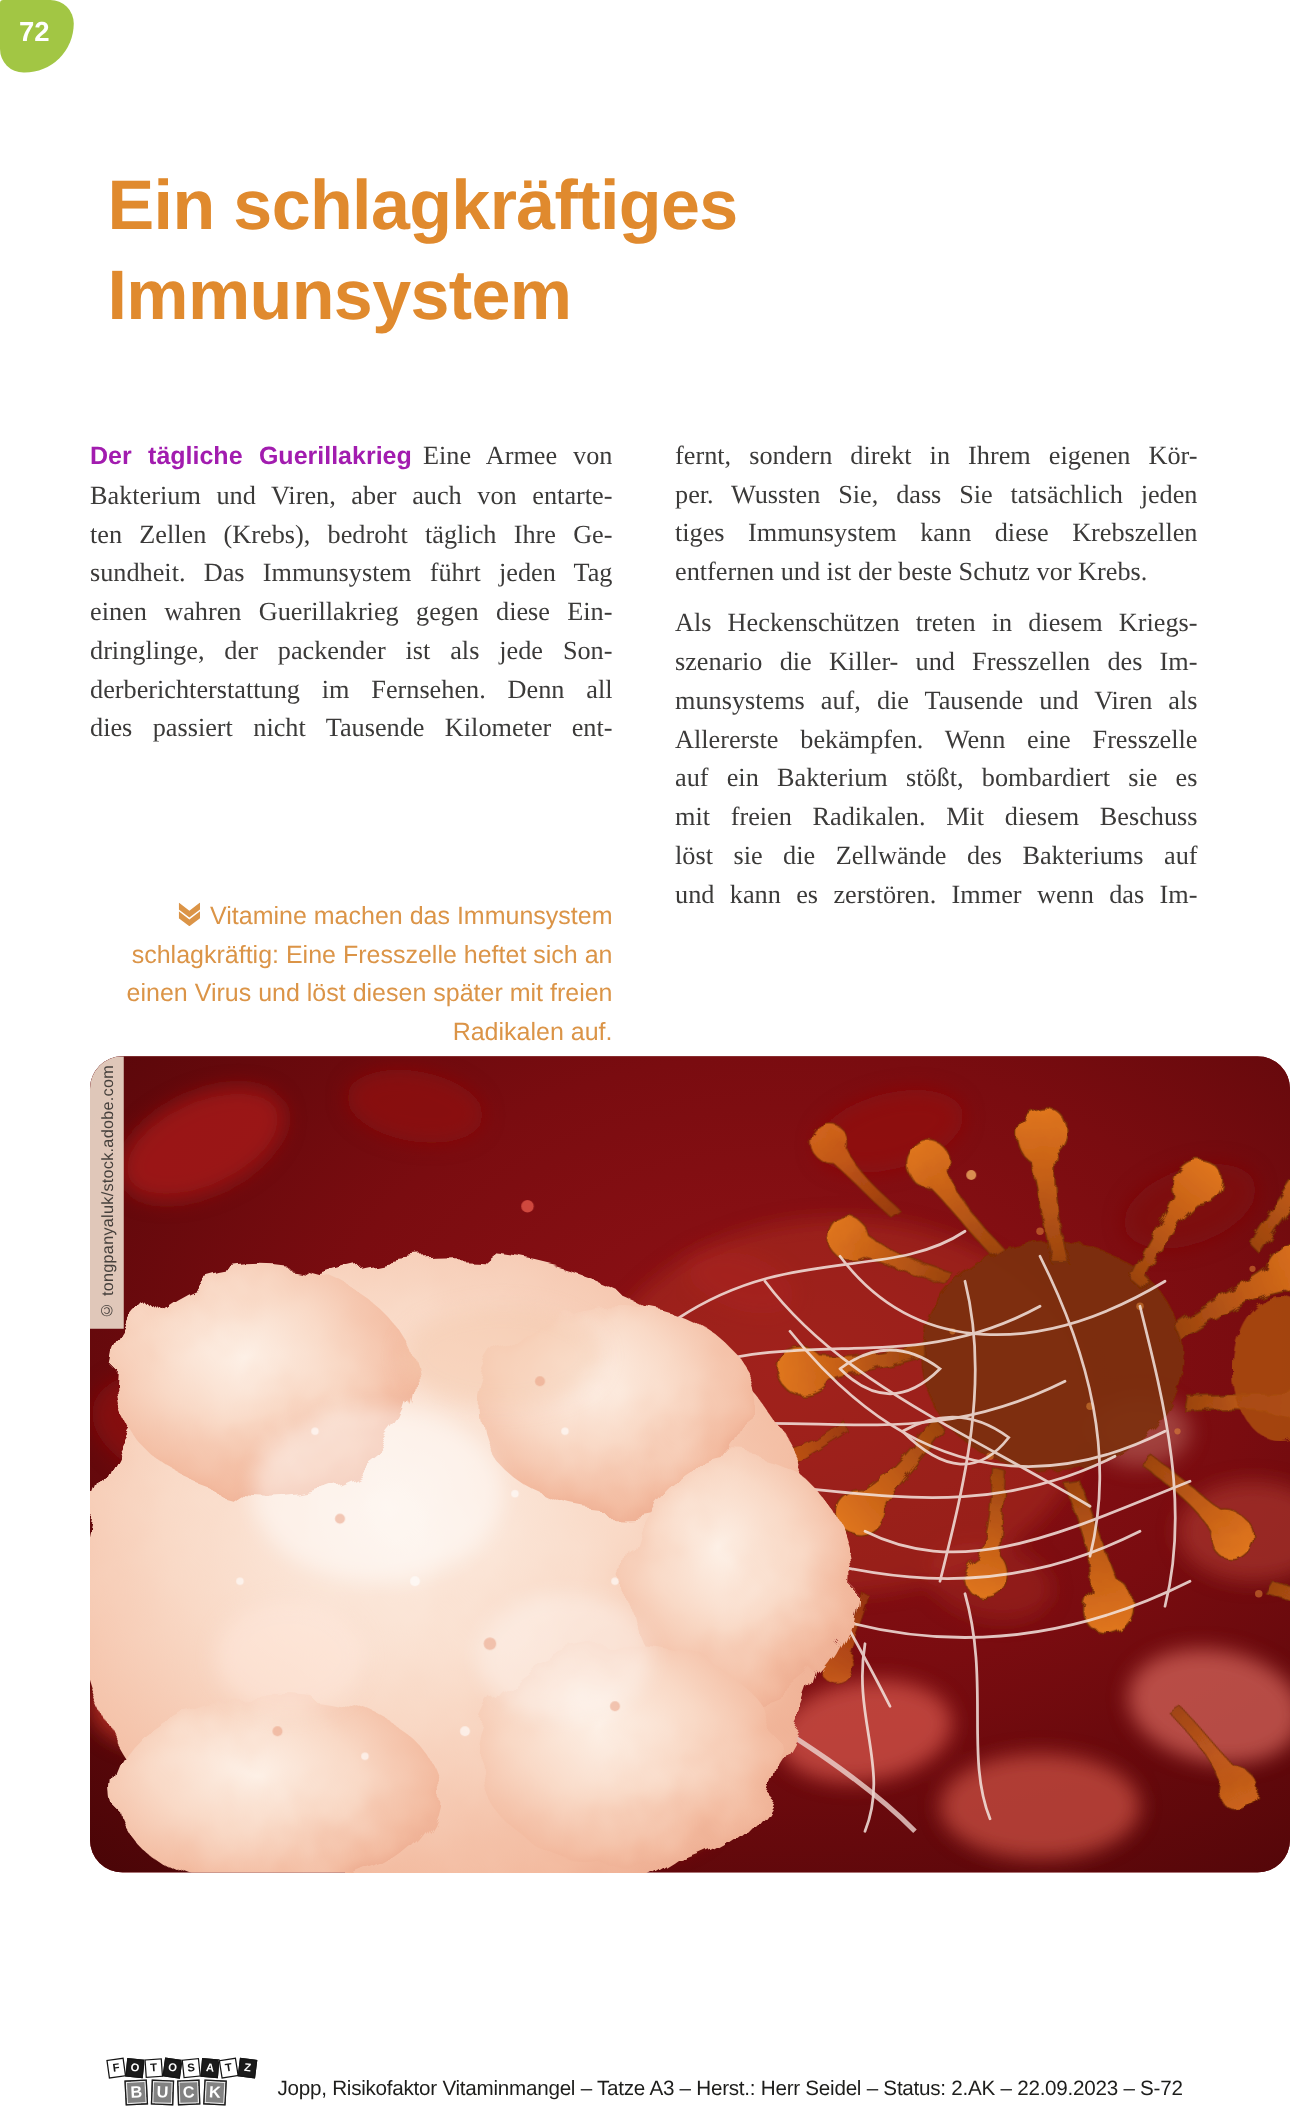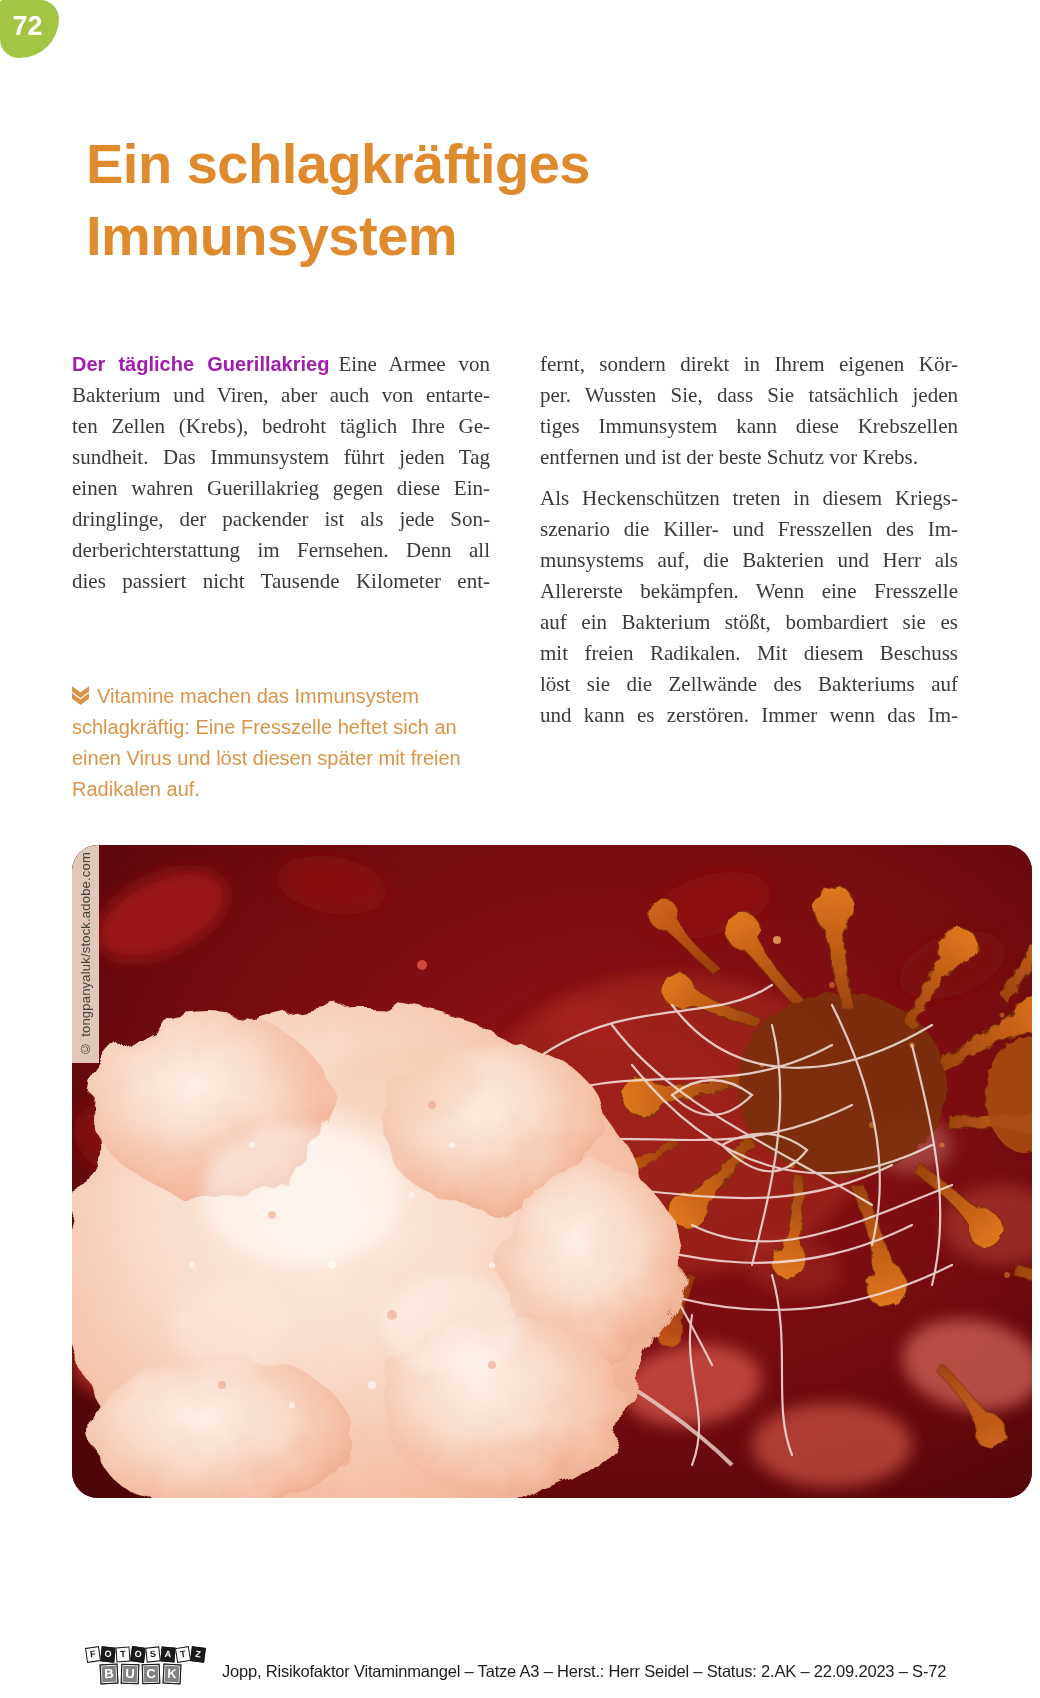--- a/index.html
+++ b/index.html
@@ -2,39 +2,39 @@
 <html lang="de"><head>
 <meta charset="utf-8">
 <style>
   html,body{margin:0;padding:0;background:#ffffff;}
   .page{position:relative;width:1040px;height:1698px;background:#ffffff;overflow:hidden;
         font-family:"Liberation Sans",sans-serif;}
 
   
   .page-badge{position:absolute;left:0;top:0;width:59px;height:58px;background:#a2c644;
     border-radius:3px 22px 46px 22px;display:flex;align-items:center;justify-content:center;}
-  .page-badge span{color:#ffffff;font-size:27px;font-weight:700;margin:-6px 4px 0 0;}
+  .page-badge span{color:#ffffff;font-size:22px;font-weight:700;margin:-6px 4px 0 0;}
 
   
   .title{position:absolute;left:70px;top:112px;margin:16px;color:#e08a2e;font-weight:600;
     font-size:56px;line-height:72px;letter-spacing:-0.5px;font-family:"Liberation Sans",sans-serif;}
   .title span{display:block;}
 
   
   .columns{position:absolute;left:72px;top:349px;width:886px;display:flex;gap:50px;}
   .col{width:418px;}
   .bline{font-family:"Liberation Serif",serif;font-size:21px;line-height:31px;color:#3b3a39;
     text-align:justify;text-align-last:justify;white-space:nowrap;}
   .bline.lastline{text-align-last:left;}
   .leadin{font-family:"Liberation Sans",sans-serif;font-weight:700;font-size:20px;color:#a21caf;
     margin-right:9px;}
   .para-gap{height:10px;}
 
   
-  .caption{margin-top:84px;}
+  .caption{margin-top:120px;text-align:right;}
   .cline{font-family:"Liberation Sans",sans-serif;font-size:20px;line-height:31px;color:#db9447;}
   .cap-icon{display:inline-block;vertical-align:-2px;margin-right:8px;}
 
   
   .photo{position:absolute;left:72px;top:845px;width:960px;height:653px;margin:0;
     border-radius:26px;overflow:hidden;background:#6f0a0d;}
   .photo svg{display:block;width:100%;height:100%;}
   .credit{position:absolute;left:0;top:0;width:27px;height:218px;
     background:rgba(233,214,199,0.93);display:flex;align-items:center;justify-content:center;}
   .credit span{writing-mode:vertical-rl;transform:rotate(180deg);white-space:nowrap;
@@ -104,21 +104,21 @@
     </div>
 
     <div class="col">
       <div class="bline">fernt, sondern direkt in Ihrem eigenen Kör-</div>
       <div class="bline">per. Wussten Sie, dass Sie tatsächlich jeden</div>
       <div class="bline">tiges Immunsystem kann diese Krebszellen</div>
       <div class="bline lastline">entfernen und ist der beste Schutz vor Krebs.</div>
       <div class="para-gap"></div>
       <div class="bline">Als Heckenschützen treten in diesem Kriegs-</div>
       <div class="bline">szenario die Killer- und Fresszellen des Im-</div>
-      <div class="bline">munsystems auf, die Bakterien und Herr als</div>
+      <div class="bline">munsystems auf, die Tausende und Viren als</div>
       <div class="bline">Allererste bekämpfen. Wenn eine Fresszelle</div>
       <div class="bline">auf ein Bakterium stößt, bombardiert sie es</div>
       <div class="bline">mit freien Radikalen. Mit diesem Beschuss</div>
       <div class="bline">löst sie die Zellwände des Bakteriums auf</div>
       <div class="bline">und kann es zerstören. Immer wenn das Im-</div>
     </div>
   </div>
 
   <figure class="photo">
     <svg viewBox="0 0 960 653" preserveAspectRatio="none">

